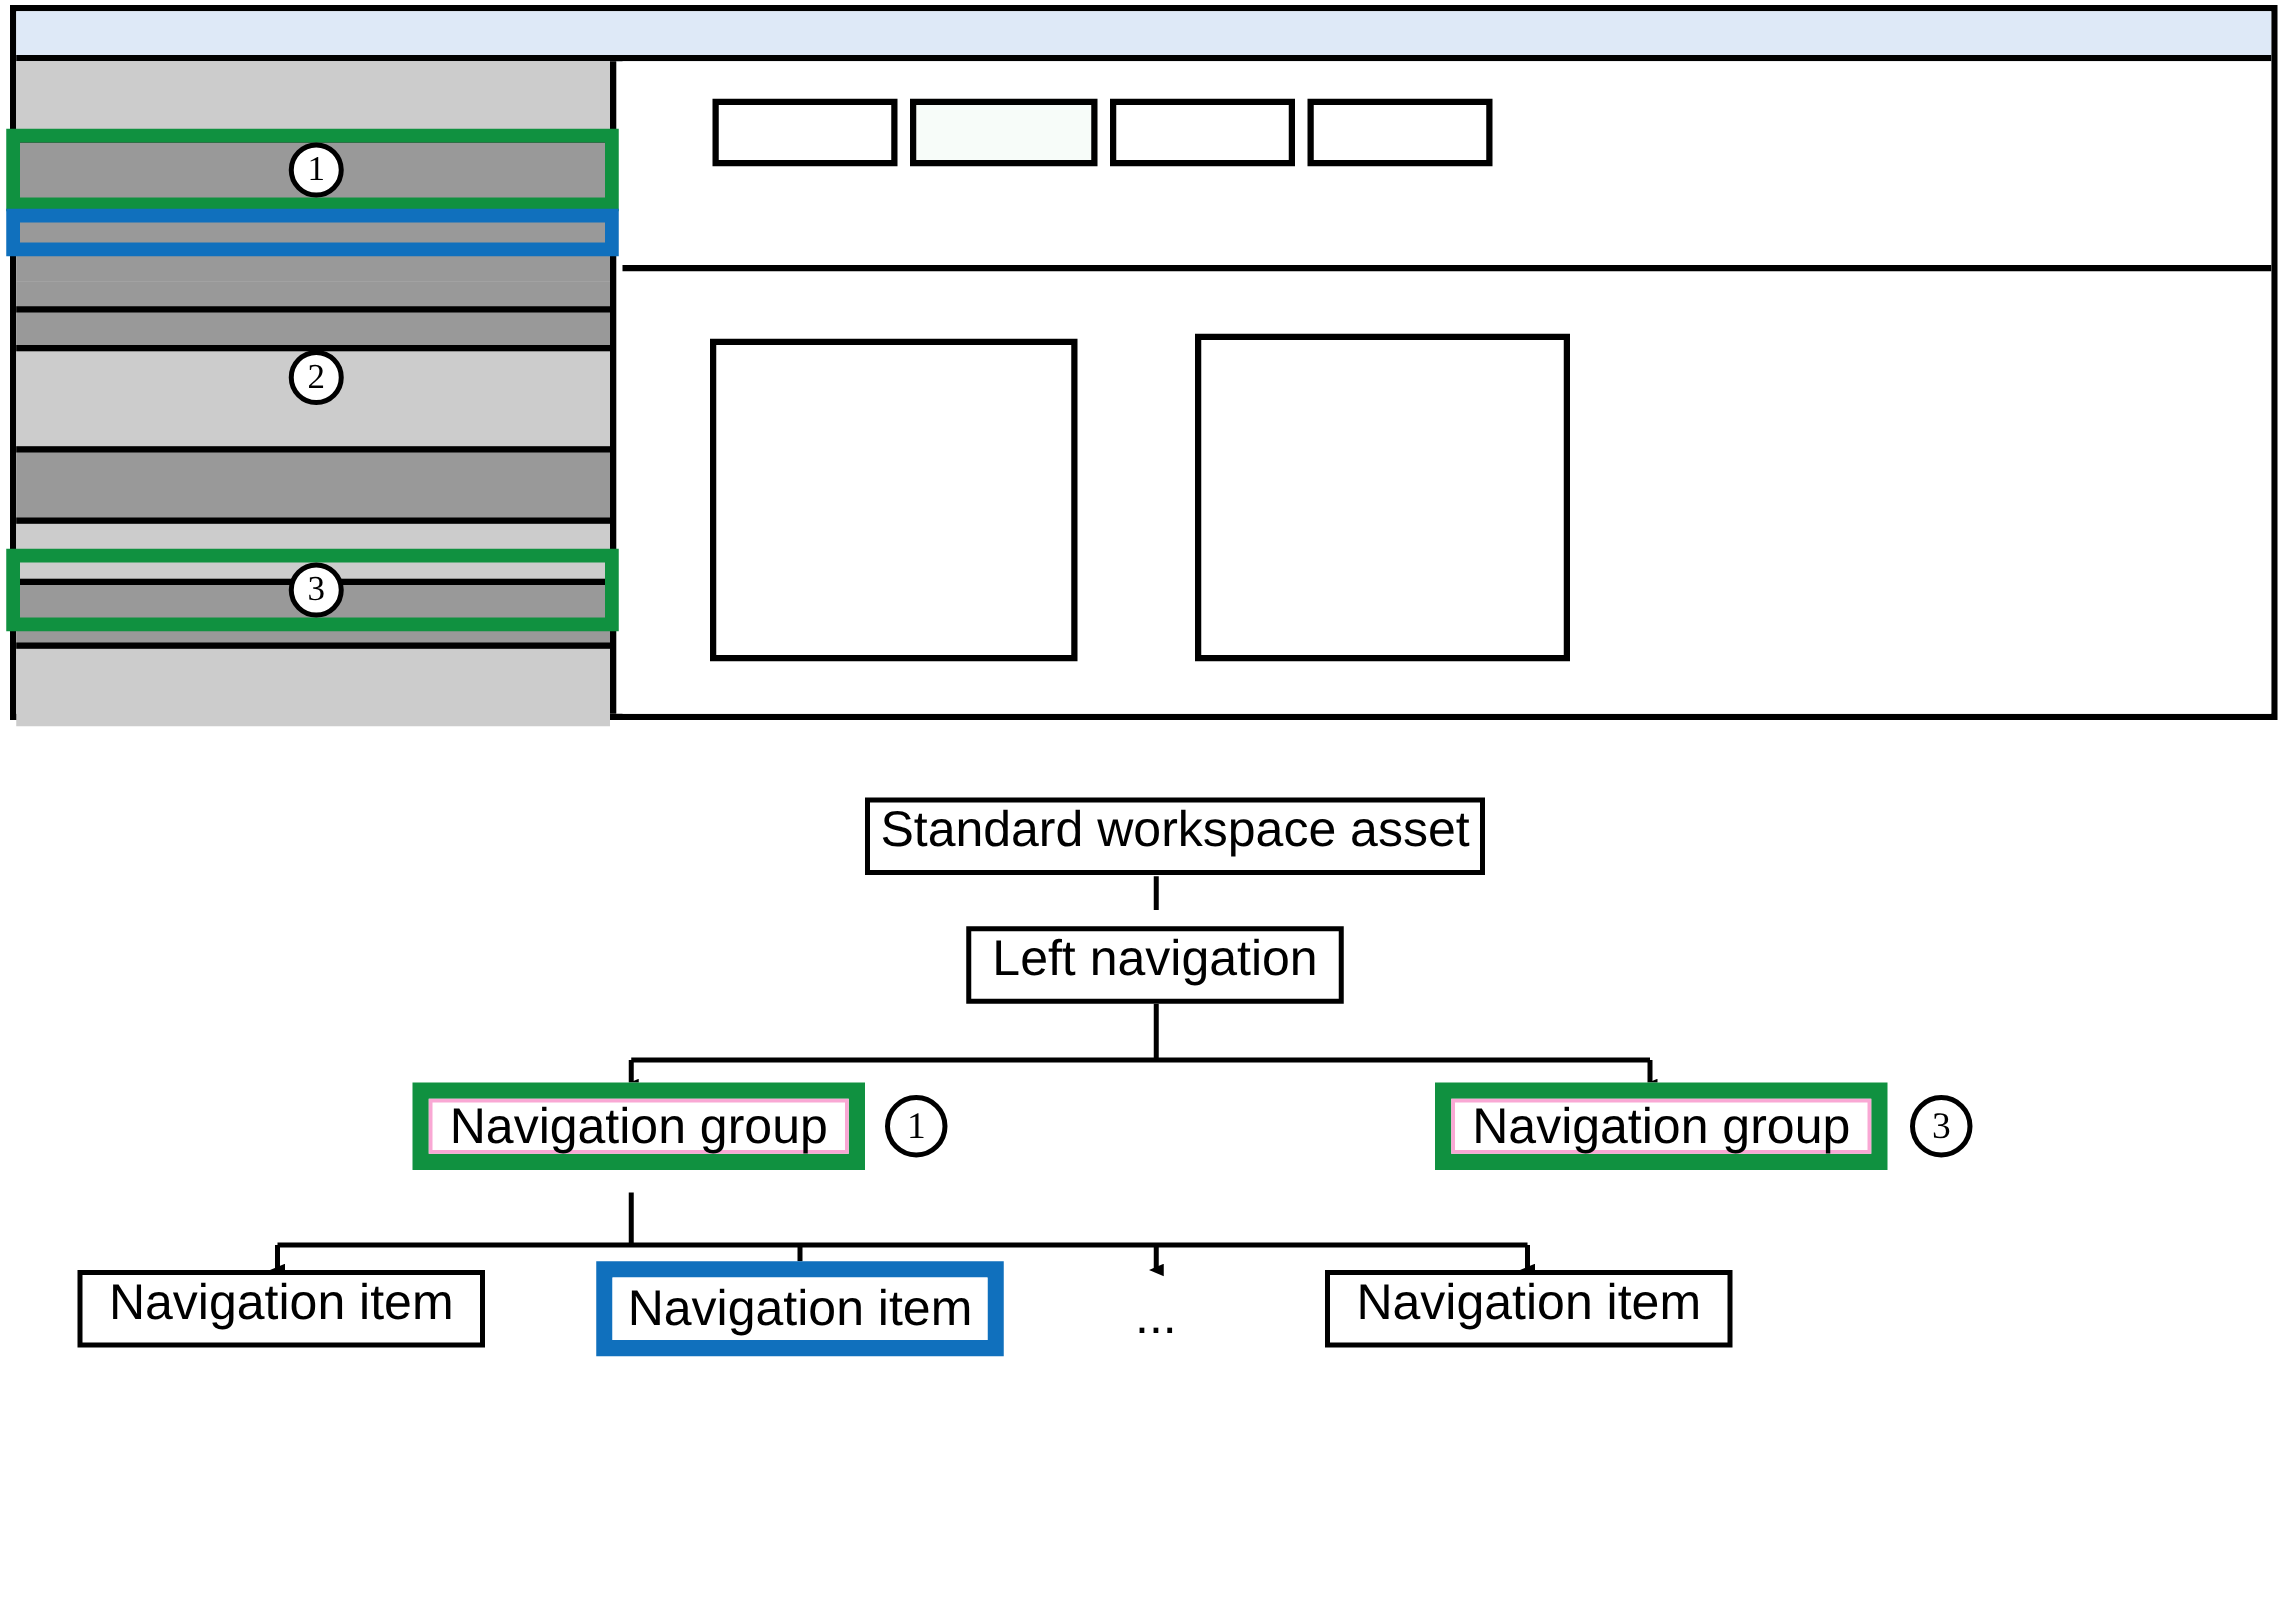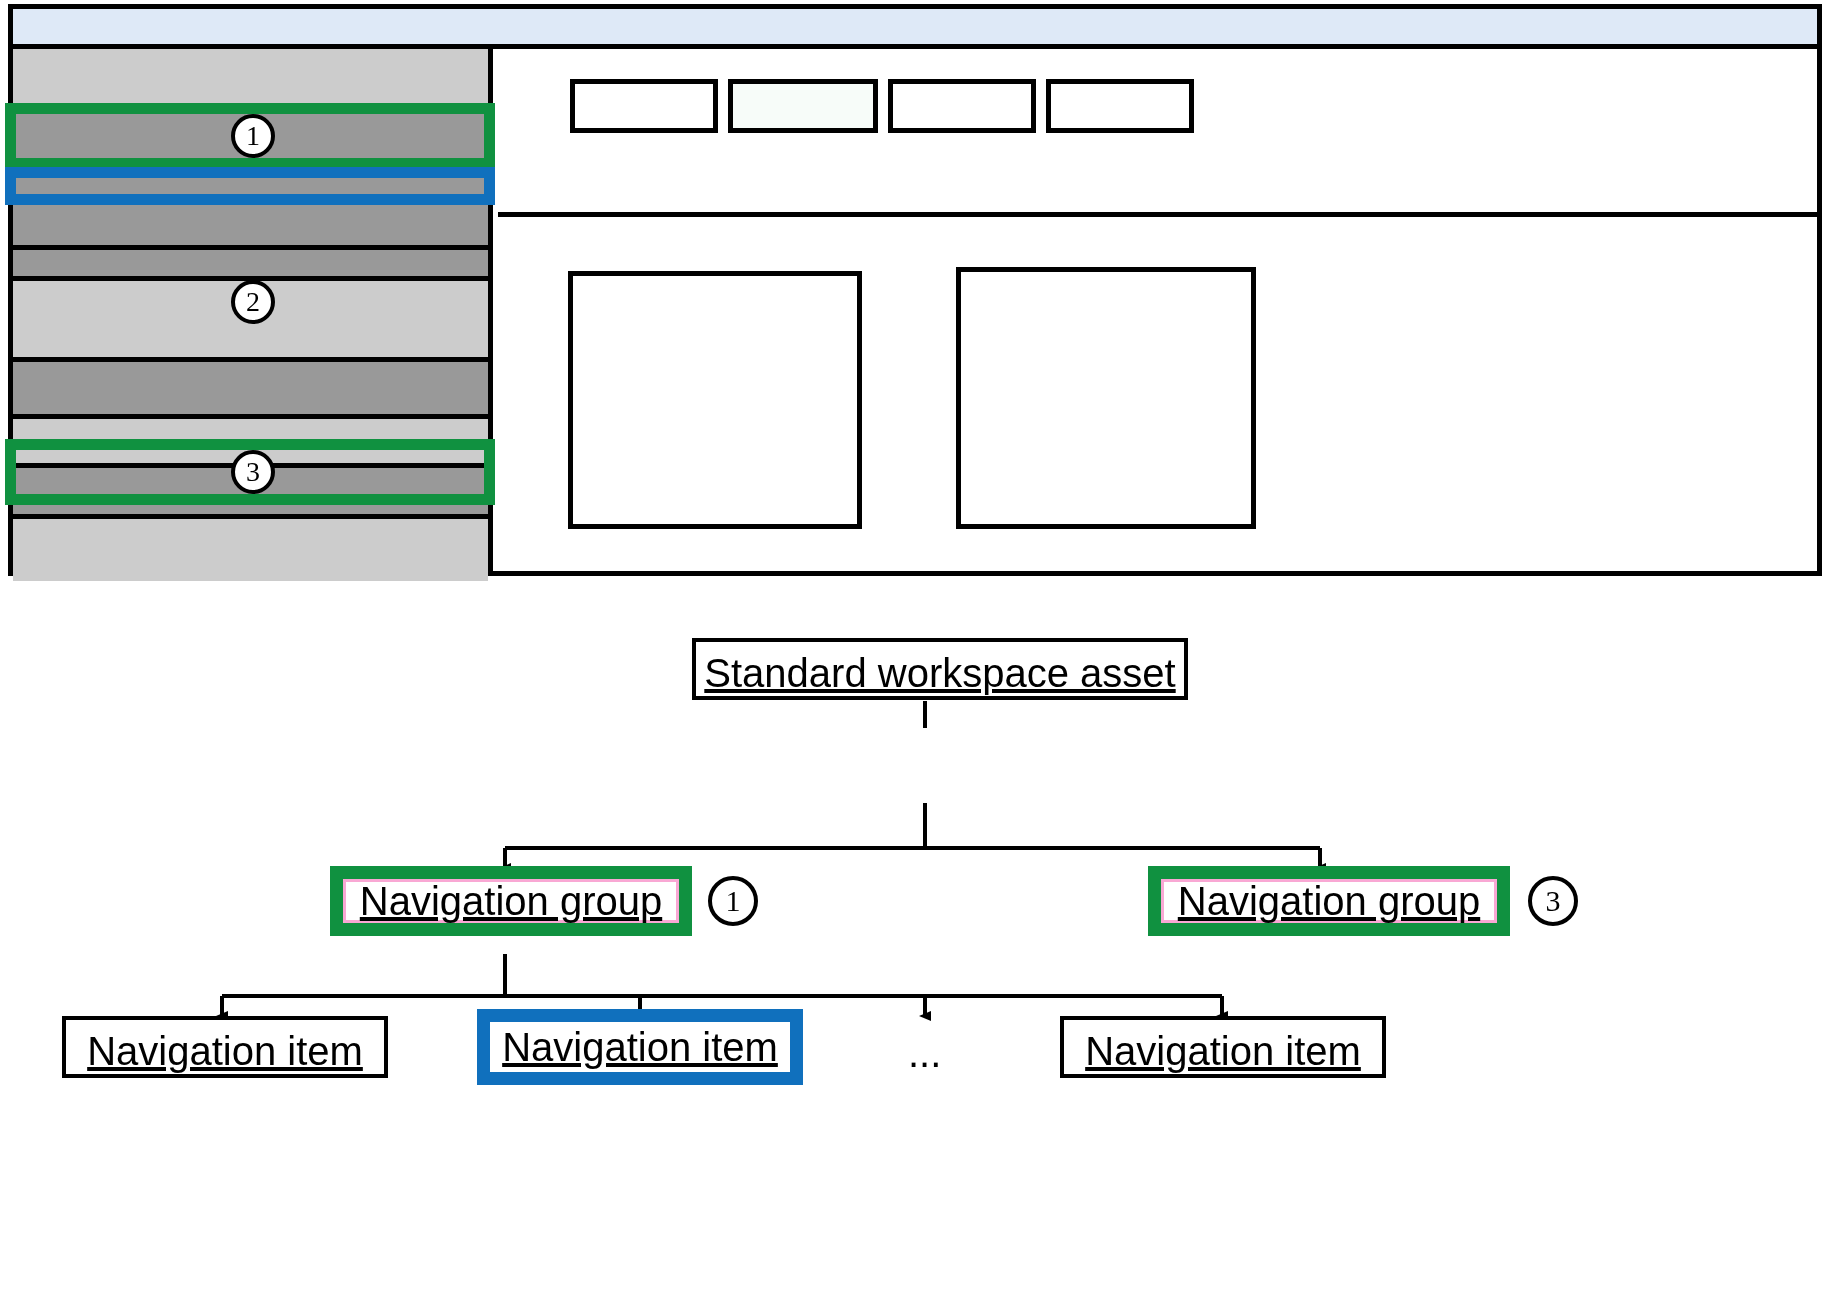--- a/index.html
+++ b/index.html
@@ -131,27 +131,26 @@
     top: 576px;
     width: 1830px;
     height: 715px;
   }
   .tbox {
     position: absolute;
     box-sizing: border-box;
     background: #ffffff;
     border: 4px solid #000000;
     display: flex;
-    align-items: flex-end;
+    align-items: flex-start;
     justify-content: center;
     font-size: 40px;
     color: #000000;
     font-family: "Liberation Sans", sans-serif;
     white-space: nowrap;
-    text-decoration: underline;
   }
   .tbox.hl-green {
     border: 13px solid #109140;
     background: #ffffff;
   }
   .tbox.hl-green > .inner {
     border: 3px solid #f9a8d4;
     width: 100%;
     height: 100%;
     display: flex;
@@ -268,20 +267,23 @@
       <line x1="640" y1="420" x2="640" y2="440" marker-end="url(#arrow)"></line>
       <line x1="925" y1="420" x2="925" y2="440" marker-end="url(#arrow)"></line>
       <line x1="1222" y1="420" x2="1222" y2="440" marker-end="url(#arrow)"></line>
     </g>
   </svg>
 
   <div class="tbox" style="left:692px;top:62px;width:496px;height:62px;">
     <span>Standard workspace asset</span>
   </div>
 
+  <div class="tbox" style="left:773px;top:165px;width:302px;height:62px;">
+    <span>Left navigation</span>
+  </div>
 
   <div class="tbox hl-green" style="left:330px;top:290px;width:362px;height:70px;">
     <span class="inner">
         <span>Navigation group</span>
       </span>
   </div>
   <div class="tree-badge" style="left:708px;top:300px;">1</div>
 
   <div class="tbox hl-green" style="left:1148px;top:290px;width:362px;height:70px;">
     <span class="inner">

